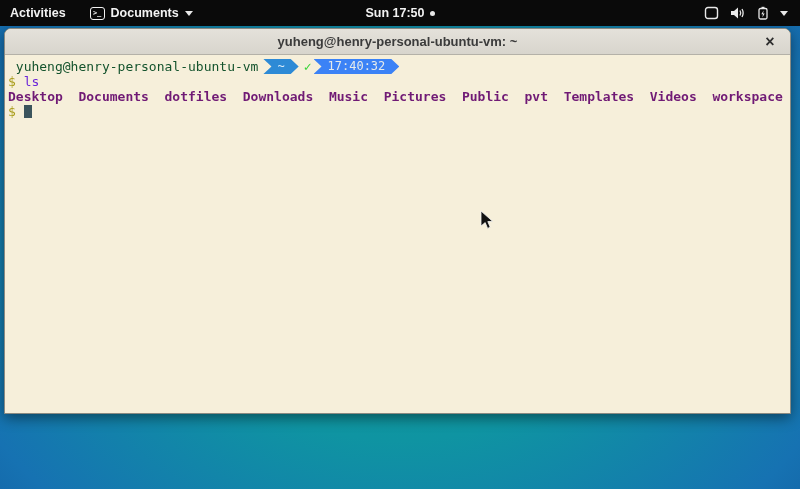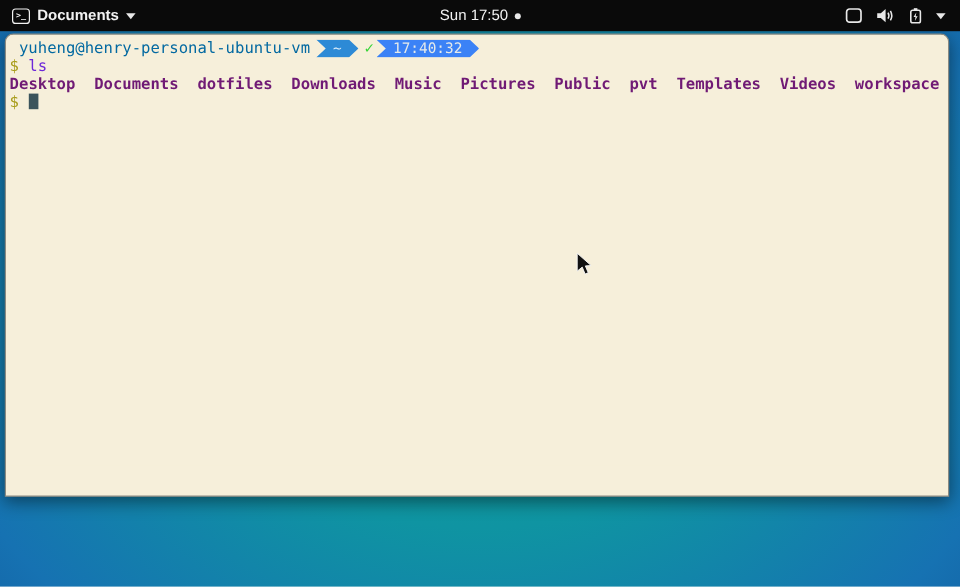--- a/index.html
+++ b/index.html
@@ -26,21 +26,21 @@
     font-family:"DejaVu Sans Mono", monospace; font-size:7px; font-weight:bold; line-height:1;
   }
   .caret-down {
     width:0; height:0; border-left:4px solid transparent; border-right:4px solid transparent;
     border-top:5px solid #e8e8e8; display:inline-block;
   }
   .clock-wrap {
     position:absolute; left:0; right:0; top:0; height:26px;
     display:flex; align-items:center; justify-content:center; gap:5px; pointer-events:none;
   }
-  .clock-inner { pointer-events:auto; display:flex; align-items:center; gap:5px; cursor:pointer; font-weight:normal;text-align:right; }
+  .clock-inner { pointer-events:auto; display:flex; align-items:center; gap:5px; cursor:pointer; font-weight:bold;text-align:right; }
   .notif-dot { width:5px; height:5px; border-radius:50%; background:#e8e8e8; }
   .systray { margin-left:auto; display:flex; align-items:center; gap:11px; padding-right:12px; height:26px; cursor:pointer; }
   .systray svg { display:block; }
 
   
   .window {
     position:absolute; left:4px; top:28px; width:787px; height:386px;
     border-radius:7px 7px 0 0;
     box-shadow:0 4px 14px rgba(0,0,0,0.45);
     background:#f6efda; z-index:10; overflow:hidden;
@@ -56,21 +56,21 @@
     position:absolute; right:9px; top:2px; width:22px; height:22px;
     display:flex; align-items:center; justify-content:center;
     color:#2e2e2e; font-size:16px; font-weight:bold; cursor:pointer; border-radius:4px;
   }
   .content {
     height:359px; background:#f6efda; padding:4px 0 0 3px;
     font-family:"DejaVu Sans Mono", monospace; font-size:13px; cursor:text;
   }
   .term-line { height:15px; line-height:15px; white-space:nowrap; }
 
-  .prompt-user { color:#0369a1; padding-left:1ch; }
+  .prompt-user { color:#14532d; padding-left:1ch; }
   .pl-seg {
     display:inline-block; height:15px; line-height:15px; vertical-align:top;
     padding:0 14px 0 14px; margin-left:5px; font-size:12px;
     clip-path:polygon(0 0, calc(100% - 8px) 0, 100% 50%, calc(100% - 8px) 100%, 0 100%, 8px 50%);
   }
   .pl-blue { background:#2d8ad6; color:#d9ecfa; }
   .pl-dark { background:#3b82f6; color:#e5eaea; margin-left:2px; }
   .pl-check { color:#38d438; font-weight:bold; margin-left:5px; }
 
   .cmd-symbol { color:#a89c1a; }
@@ -83,20 +83,21 @@
   }
 
   .mouse-pointer { position:absolute; left:480px; top:210px; z-index:50; pointer-events:none; }
 </style>
 </head>
 <body>
 
 <div class="desktop">
 
   <div class="topbar">
+    <div class="activities">Activities</div>
     <div class="appmenu">
       <span class="term-glyph">&gt;_</span>
       <span>Documents</span>
       <span class="caret-down"></span>
     </div>
     <div class="clock-wrap">
       <div class="clock-inner">
         <span>Sun 17:50</span>
         <span class="notif-dot"></span>
       </div>
@@ -113,20 +114,24 @@
       <svg width="12" height="14" viewBox="0 0 12 14">
         <rect x="2" y="2.5" width="8" height="10.5" rx="1.5" fill="none" stroke="#e8e8e8" stroke-width="1.3"></rect>
         <rect x="4.5" y="0.8" width="3" height="1.6" fill="#e8e8e8"></rect>
         <polygon points="6.6,4.5 4.3,8.2 5.9,8.2 5.4,11.5 7.7,7.6 6.1,7.6" fill="#e8e8e8"></polygon>
       </svg>
       <span class="caret-down"></span>
     </div>
   </div>
 
   <div class="window">
+    <div class="titlebar">
+      <span>yuheng@henry-personal-ubuntu-vm: ~</span>
+      <span class="close-btn">×</span>
+    </div>
     <div class="content">
 
       <div class="term-line">
         <span class="prompt-user">yuheng@henry-personal-ubuntu-vm</span><span class="pl-seg pl-blue">~</span><span class="pl-check">✓</span><span class="pl-seg pl-dark">17:40:32</span>
       </div>
 
       <div class="term-line">
         <span class="cmd-symbol">$</span><span class="cmd-text">ls</span>
       </div>
 

